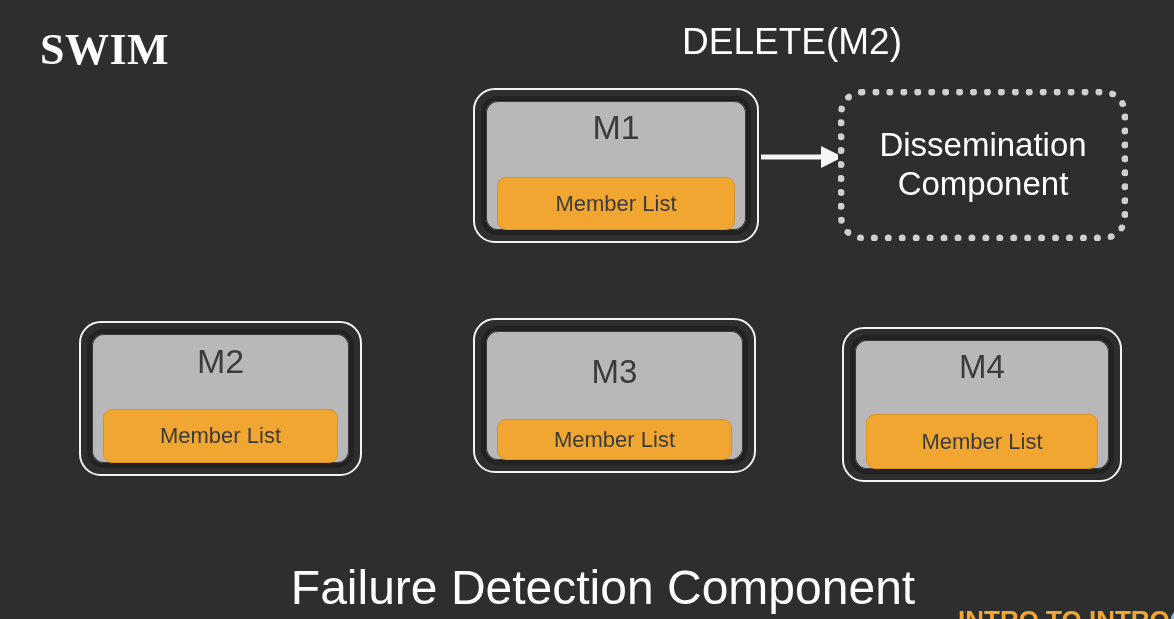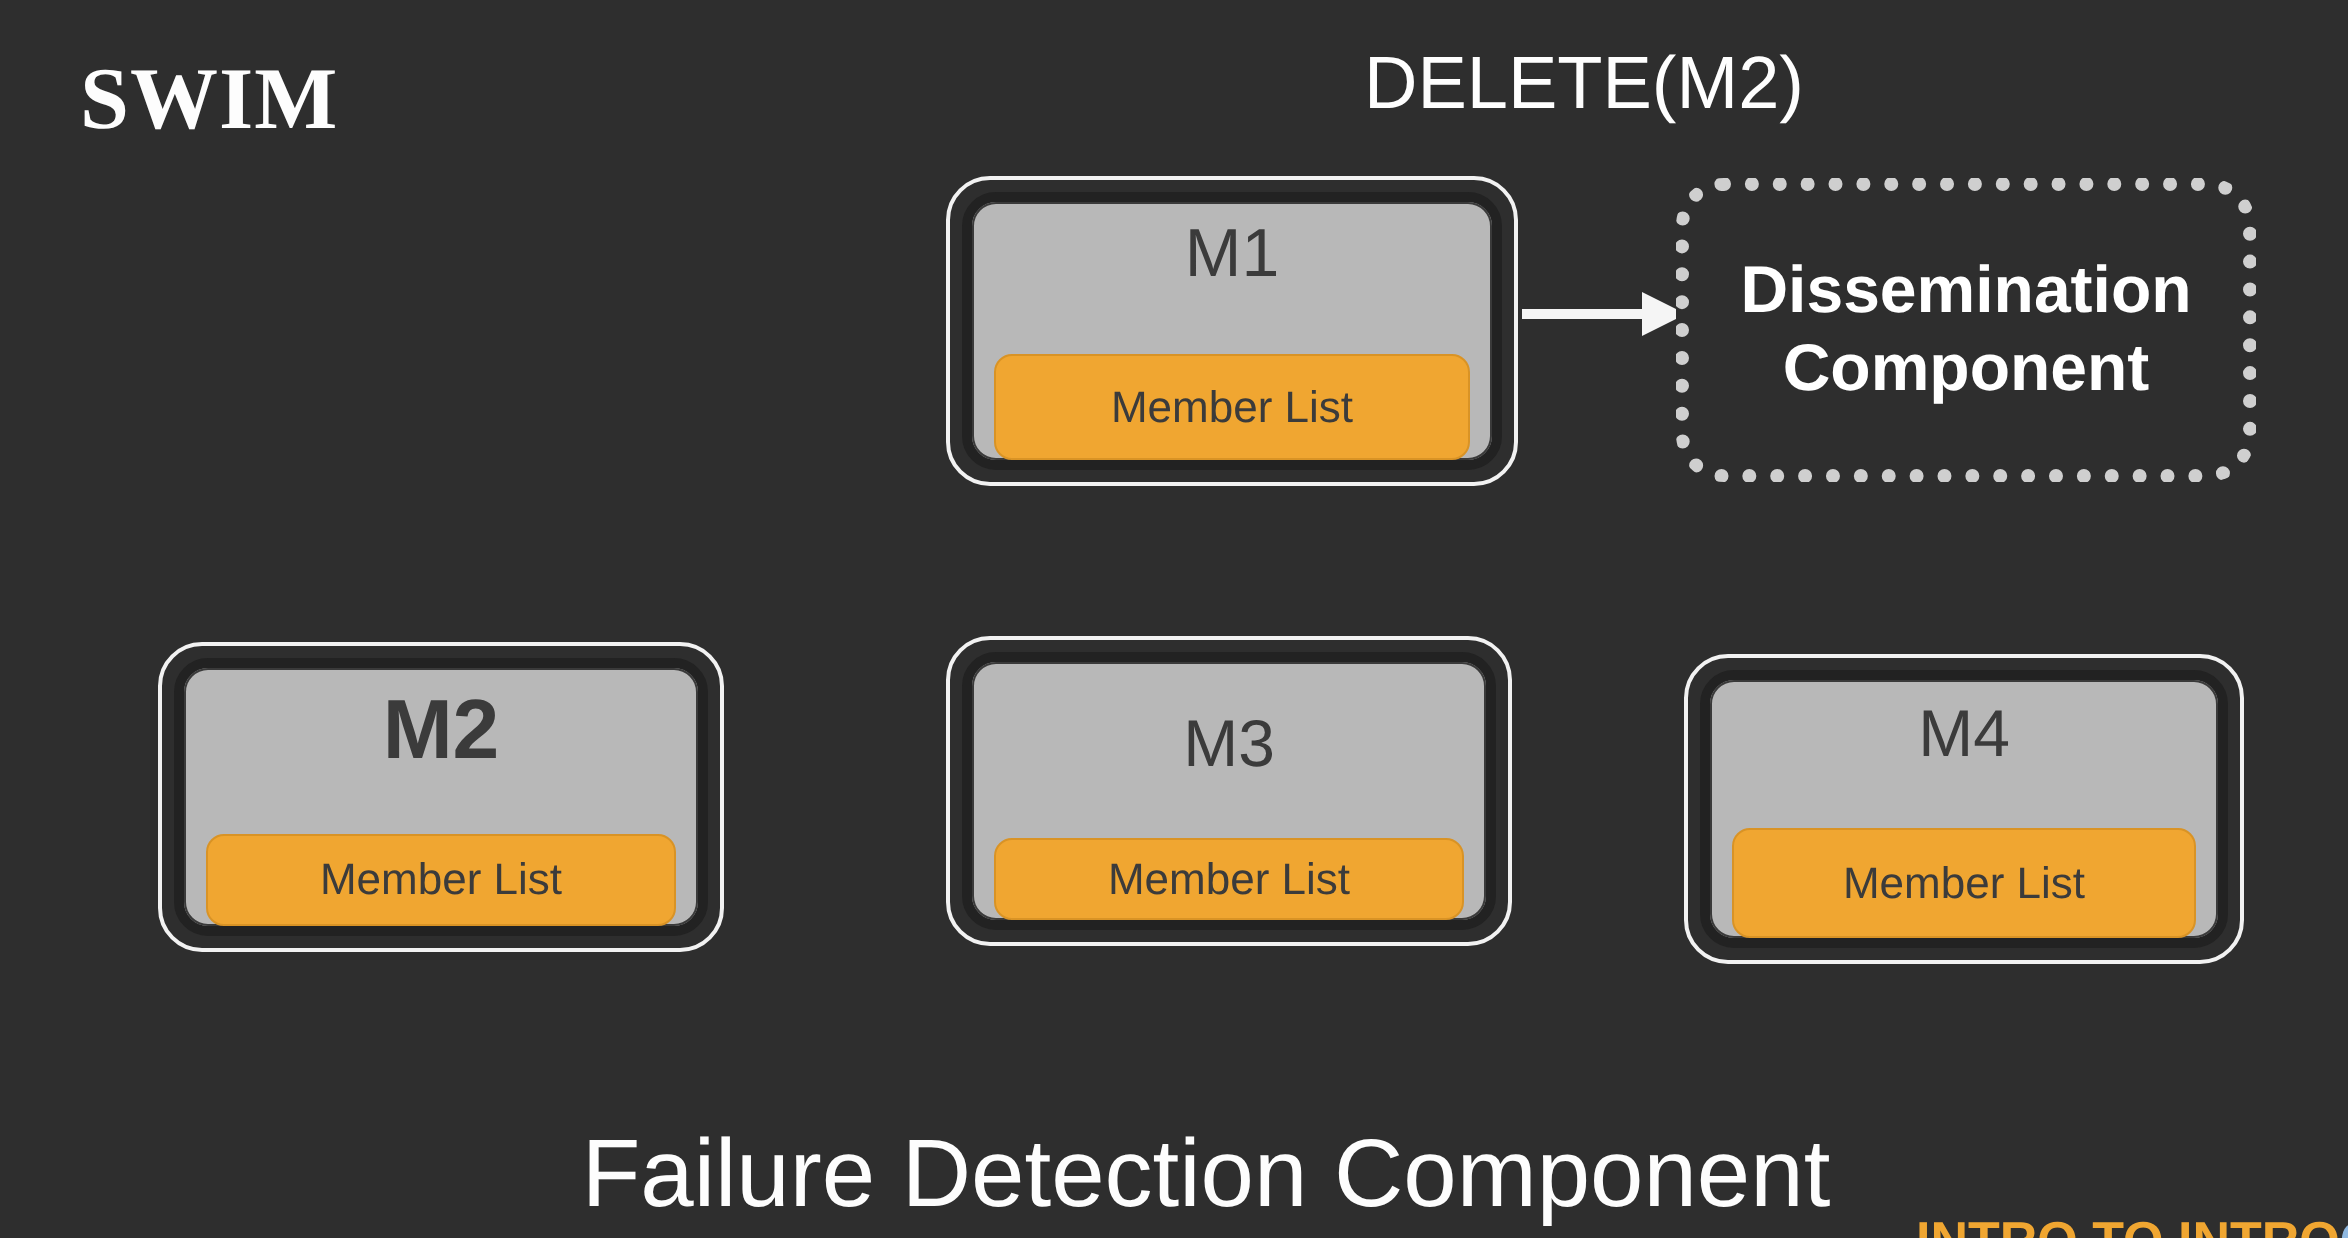--- a/index.html
+++ b/index.html
@@ -91,21 +91,21 @@
     text-align: center;
   }
 
   
   #node-m1 { left: 473px; top: 88px; width: 286px; height: 155px; }
   #node-m1 .node-title { font-size: 34px; margin-top: 9px; }
   #node-m1 .member-list { width: 238px; height: 55px; font-size: 22px; margin-top: 12px; }
 
   
   #node-m2 { left: 79px; top: 321px; width: 283px; height: 155px; }
-  #node-m2 .node-title { font-size: 42px; margin-top: 10px; font-weight: bold; }
+  #node-m2 .node-title { font-size: 34px; margin-top: 10px; }
   #node-m2 .member-list { width: 235px; height: 58px; font-size: 22px; margin-top: 10px; }
 
   
   #node-m3 { left: 473px; top: 318px; width: 283px; height: 155px; }
   #node-m3 .node-title { font-size: 33px; margin-top: 24px; }
   #node-m3 .member-list { width: 235px; height: 58px; font-size: 22px; margin-top: 10px; }
 
   
   #node-m4 { left: 842px; top: 327px; width: 280px; height: 155px; }
   #node-m4 .node-title { font-size: 33px; margin-top: 10px; }
@@ -122,21 +122,21 @@
     background: #2e2e2e;
     border-radius: 24px;
     border: 7px dotted #cfcfcf;
     display: flex;
     align-items: center;
     justify-content: center;
     text-align: center;
   }
   #dissemination-box .diss-text {
     font-family: "Liberation Sans", sans-serif;
-    font-weight: 700;
+    font-weight: 400;
     font-size: 33px;
     color: #ffffff;
     line-height: 1.18;
     white-space: pre-line;
   }
 
   
   #arrow-m1-dissemination {
     position: absolute;
     left: 759px;

